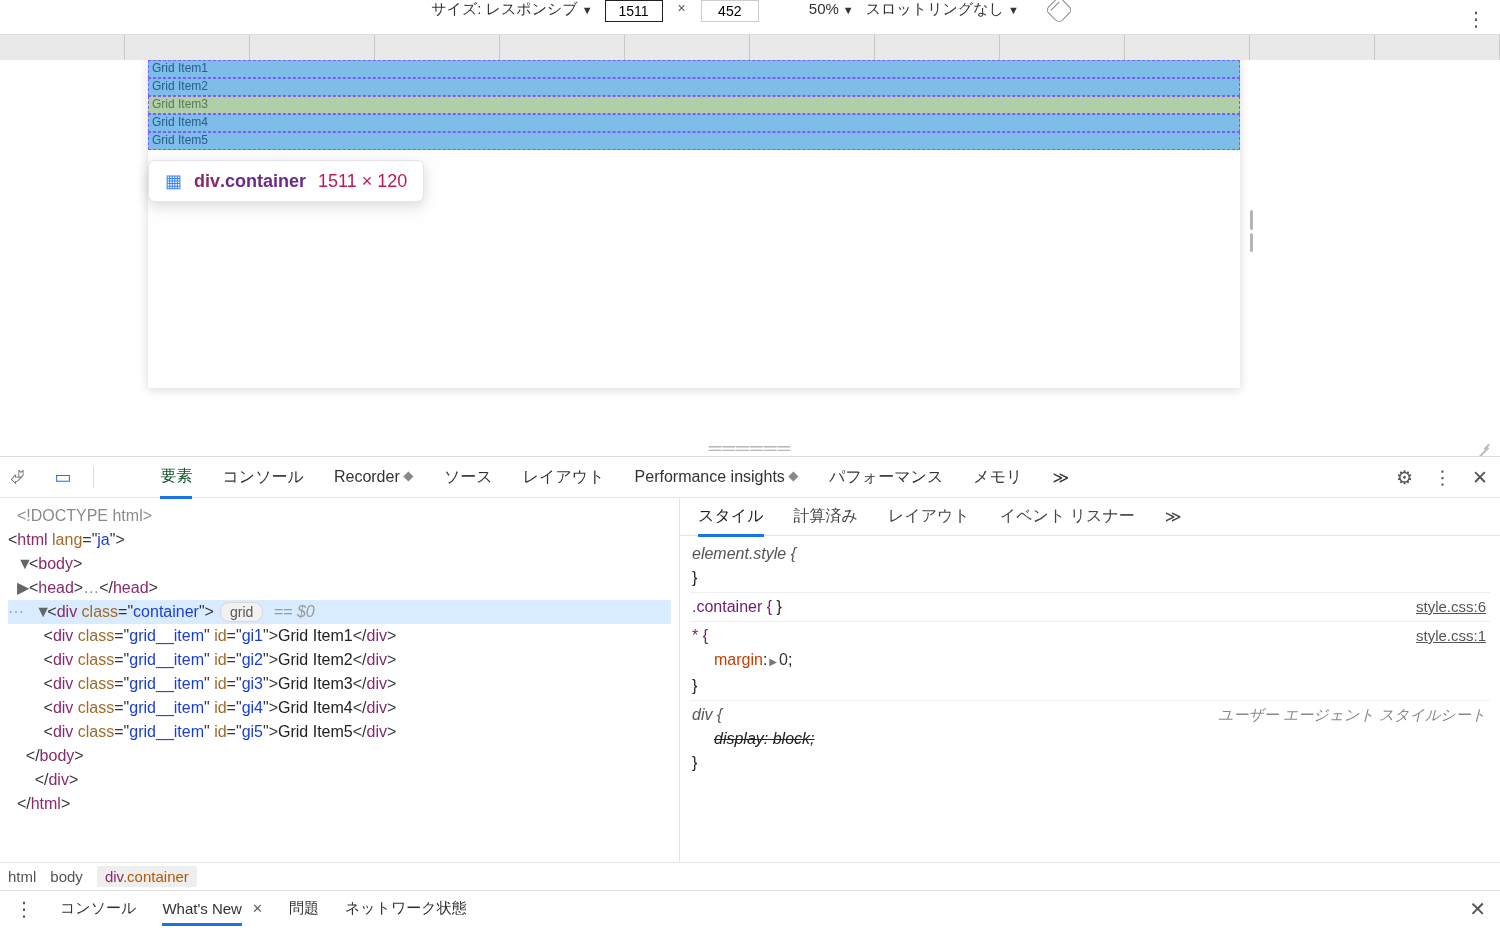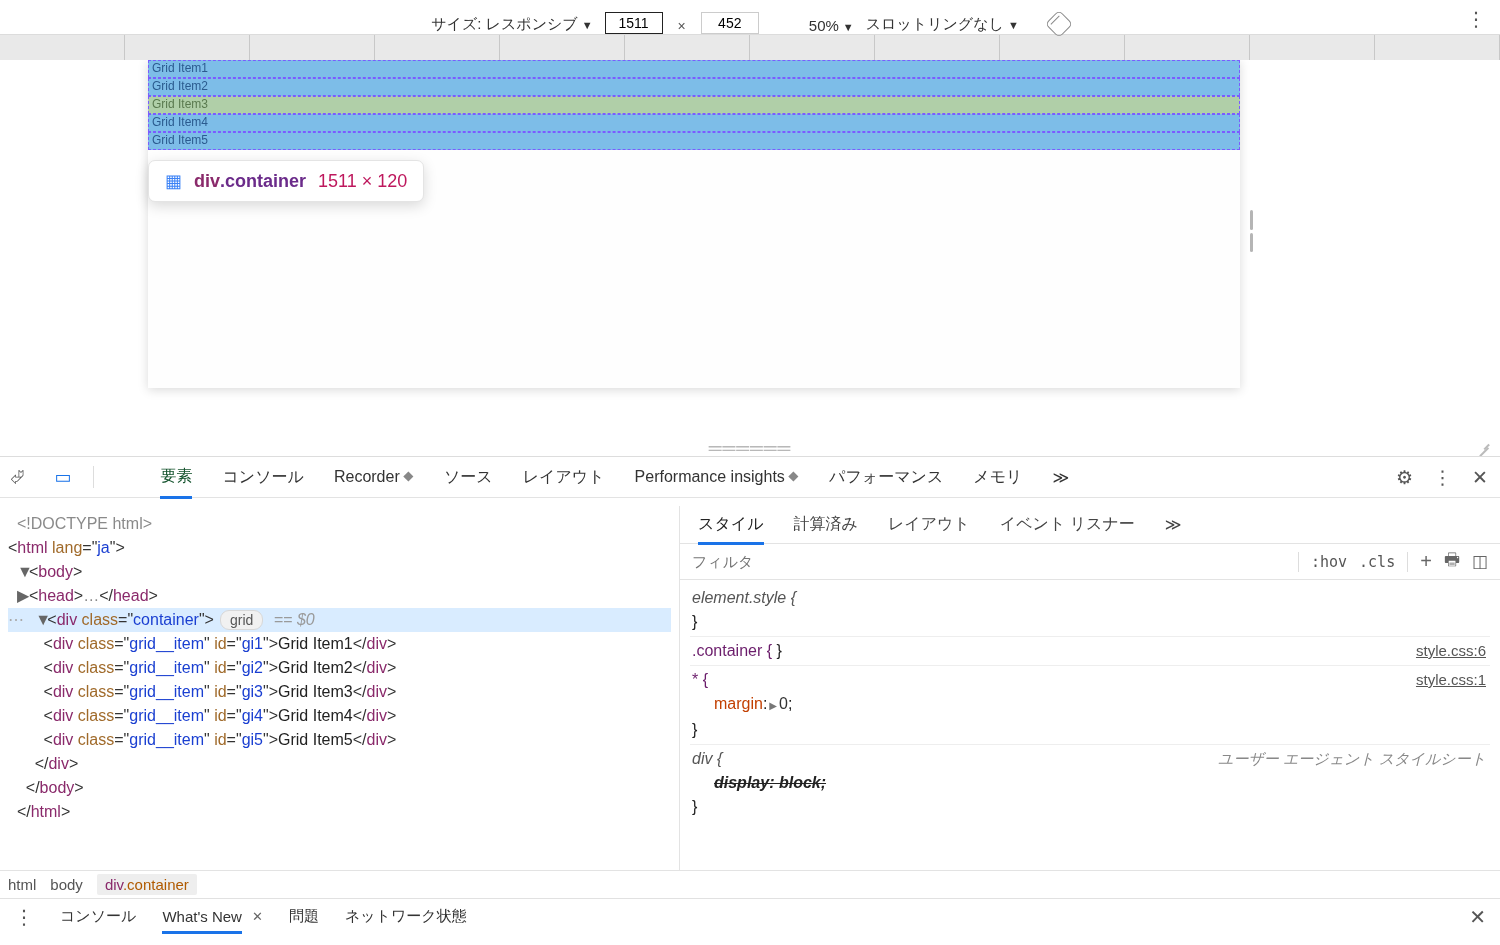--- a/index.html
+++ b/index.html
@@ -1,18 +1,18 @@
 <!DOCTYPE html>
 <html><head>
 <meta charset="utf-8">
 <style>
 * { margin:0; padding:0; box-sizing:border-box; font-family: Arial, "Helvetica Neue", sans-serif; }
 html,body { width:1500px; height:945px; background:#fff; overflow:hidden; }
 
-.toolbar { height:34px; display:flex; align-items:flex-end; justify-content:center; gap:12px; font-size:15px; color:#333; position:relative; }
+.toolbar { height:34px; display:flex; align-items:flex-start; justify-content:center; gap:12px; font-size:15px; color:#333; position:relative; }
 .toolbar .kebab { position:absolute; right:14px; top:7px; font-size:20px; color:#555; }
 .dim-input { width:58px; height:22px; border:1px solid #222; text-align:center; font-size:14px; }
 .dim-x { margin:0 3px; font-size:14px; color:#555; }
 .tri { font-size:11px; margin-left:4px; }
 .rotate-icon { width:20px; height:20px; border:1.5px solid #888; border-radius:5px; transform:rotate(45deg); display:inline-block; margin-left:18px; position:relative; }
 .rotate-icon::after{content:"";position:absolute;inset:3px;border-left:1.5px solid #888;}
 
 .ruler { height:26px; background:#e9e9e9; border-top:1px solid #dcdcdc; }
 .ruler-inner{ height:100%; display:flex; }
 .ruler-inner span{ flex:1; border-right:1px solid #c8c8c8; }
@@ -38,21 +38,21 @@
 .resize-lines::after{bottom:7px;right:-2px;width:7px;}
 
 .tabs { height:42px; border-top:1px solid #ddd; border-bottom:1px solid #e3e3e3; display:flex; align-items:center; padding:0 10px; gap:30px; font-size:16px; color:#333; position:relative; }
 .tabs .tool-ico { font-size:18px; color:#555; }
 .tabs .device-ico { color:#1a73e8; }
 .tabs .vdiv{width:1px;height:22px;background:#ddd;margin:0 -8px;}
 .tabs .tab.act { color:#14532d; border-bottom:3px solid #1a73e8; padding-bottom:9px; margin-bottom:-11px;margin-left:44px; }
 .tabs .right { position:absolute; right:12px; display:flex; gap:20px; font-size:19px; color:#555; align-items:center;}
 .rec-beaker{font-size:14px;color:#888;margin-left:3px;}
 
-.panels { display:flex; height:364px;margin-top:8px; }
+.panels { display:flex; height:364px; }
 .dom { width:680px; border-right:1px solid #e3e3e3; font-family:Menlo,Consolas,monospace; font-size:16px; padding:6px 8px; line-height:24px; color:#222; overflow:hidden;}
 .dom .ln { white-space:pre; }
 .dom .pre-arrow{color:#666;display:inline-block;width:12px;}
 .t-punc{color:#333;} .t-tag{color:#8a2a6b;} .t-attr{color:#a06a2a;} .t-val{color:#1a3fd1;} .t-doct{color:#8a8a8a;} .t-txt{color:#222;}
 .dom .hl { background:#d9ecff; display:block; padding:0;}
 .badge { display:inline-block; background:#f1f1f1; border:1px solid #d8d8d8; border-radius:9px; padding:0 9px; font-size:14px; color:#555; margin:0 6px; line-height:18px;}
 .eqsel { color:#9a9a9a; font-style:italic;}
 .dots{color:#aaa;letter-spacing:-2px;}
 
 .styles { flex:1; display:flex; flex-direction:column; font-family:Menlo,Consolas,monospace; font-size:16px; }
@@ -64,21 +64,21 @@
 .styles-filter .vd{width:1px;height:20px;background:#ddd;}
 .rules { padding:4px 10px; color:#222; line-height:24px; overflow:hidden;}
 .rule { border-bottom:1px solid #eee; padding:2px 0 2px 2px; position:relative;}
 .rule .src { position:absolute; right:4px; top:2px; color:#555; text-decoration:underline; font-size:15px;}
 .rule .srcua { position:absolute; right:4px; top:2px; color:#888; font-style:italic; font-size:15px;}
 .sel-txt{color:#6b1d6b;} .prop{color:#c23f00;} .valc{color:#333;} 
 .rule .indent{padding-left:22px;display:block;}
 .tri-s{font-size:10px;color:#777;margin:0 2px;}
 .grid-ico{display:inline-block;width:16px;height:16px;border:1px solid #aaa;border-radius:3px;margin-left:6px;vertical-align:-3px;position:relative;}
 .grid-ico::before{content:"";position:absolute;inset:2px;border:1px dashed #aaa;}
-.strike{text-decoration:line-through;font-style:italic;font-weight:bold;}
+.strike{text-decoration:line-through;font-style:italic;}
 .estyle{font-style:italic;color:#555;}
 
 .crumbs { height:28px; border-top:1px solid #e3e3e3; display:flex; align-items:center; gap:14px; padding:0 8px; font-size:15px; font-family:Menlo,monospace; color:#555;}
 .crumbs .sel { background:#eee; padding:2px 8px; border-radius:2px;}
 .crumbs .chip-tag{color:#8a2a6b;} .crumbs .chip-cls{color:#b05a00;}
 
 .drawer { height:36px; border-top:1px solid #e1e1e1; display:flex; align-items:center; gap:26px; padding:0 14px; font-size:15px; color:#333; position:relative;}
 .drawer .kebab { font-size:20px; color:#555; }
 .drawer .act{ border-bottom:3px solid #1a73e8; padding-bottom:6px; margin-bottom:-9px;}
 .drawer .x { font-size:13px; color:#666; margin-left:-16px;}
@@ -165,42 +165,32 @@
     <div class="ln">  <span class="t-doct">&lt;!DOCTYPE html&gt;</span></div>
     <div class="ln"><span class="t-punc">&lt;</span><span class="t-tag">html</span> <span class="t-attr">lang</span><span class="t-punc">="</span><span class="t-val">ja</span><span class="t-punc">"&gt;</span></div>
     <div class="ln">  <span class="pre-arrow">▼</span><span class="t-punc">&lt;</span><span class="t-tag">body</span><span class="t-punc">&gt;</span></div>
     <div class="ln">  <span class="pre-arrow">▶</span><span class="t-punc">&lt;</span><span class="t-tag">head</span><span class="t-punc">&gt;</span><span class="t-doct">…</span><span class="t-punc">&lt;/</span><span class="t-tag">head</span><span class="t-punc">&gt;</span></div>
     <div class="ln hl"><span class="dots">⋯</span>   <span class="pre-arrow">▼</span><span class="t-punc">&lt;</span><span class="t-tag">div</span> <span class="t-attr">class</span><span class="t-punc">="</span><span class="t-val">container</span><span class="t-punc">"&gt;</span><span class="badge">grid</span><span class="eqsel"> == $0</span></div>
     <div class="ln">        <span class="t-punc">&lt;</span><span class="t-tag">div</span> <span class="t-attr">class</span><span class="t-punc">="</span><span class="t-val">grid__item</span><span class="t-punc">"</span> <span class="t-attr">id</span><span class="t-punc">="</span><span class="t-val">gi1</span><span class="t-punc">"&gt;</span><span class="t-txt">Grid Item1</span><span class="t-punc">&lt;/</span><span class="t-tag">div</span><span class="t-punc">&gt;</span></div>
     <div class="ln">        <span class="t-punc">&lt;</span><span class="t-tag">div</span> <span class="t-attr">class</span><span class="t-punc">="</span><span class="t-val">grid__item</span><span class="t-punc">"</span> <span class="t-attr">id</span><span class="t-punc">="</span><span class="t-val">gi2</span><span class="t-punc">"&gt;</span><span class="t-txt">Grid Item2</span><span class="t-punc">&lt;/</span><span class="t-tag">div</span><span class="t-punc">&gt;</span></div>
     <div class="ln">        <span class="t-punc">&lt;</span><span class="t-tag">div</span> <span class="t-attr">class</span><span class="t-punc">="</span><span class="t-val">grid__item</span><span class="t-punc">"</span> <span class="t-attr">id</span><span class="t-punc">="</span><span class="t-val">gi3</span><span class="t-punc">"&gt;</span><span class="t-txt">Grid Item3</span><span class="t-punc">&lt;/</span><span class="t-tag">div</span><span class="t-punc">&gt;</span></div>
     <div class="ln">        <span class="t-punc">&lt;</span><span class="t-tag">div</span> <span class="t-attr">class</span><span class="t-punc">="</span><span class="t-val">grid__item</span><span class="t-punc">"</span> <span class="t-attr">id</span><span class="t-punc">="</span><span class="t-val">gi4</span><span class="t-punc">"&gt;</span><span class="t-txt">Grid Item4</span><span class="t-punc">&lt;/</span><span class="t-tag">div</span><span class="t-punc">&gt;</span></div>
     <div class="ln">        <span class="t-punc">&lt;</span><span class="t-tag">div</span> <span class="t-attr">class</span><span class="t-punc">="</span><span class="t-val">grid__item</span><span class="t-punc">"</span> <span class="t-attr">id</span><span class="t-punc">="</span><span class="t-val">gi5</span><span class="t-punc">"&gt;</span><span class="t-txt">Grid Item5</span><span class="t-punc">&lt;/</span><span class="t-tag">div</span><span class="t-punc">&gt;</span></div>
+    <div class="ln">    <span class="t-punc">&lt;/</span><span class="t-tag">body</span><span class="t-punc">&gt;</span></div>
     <div class="ln">      <span class="t-punc">&lt;/</span><span class="t-tag">div</span><span class="t-punc">&gt;</span></div>
-    <div class="ln">    <span class="t-punc">&lt;/</span><span class="t-tag">body</span><span class="t-punc">&gt;</span></div>
     <div class="ln">  <span class="t-punc">&lt;/</span><span class="t-tag">html</span><span class="t-punc">&gt;</span></div>
   </div>
 
   <div class="styles">
     <div class="styles-tabs">
       <span class="act">スタイル</span>
       <span>計算済み</span>
       <span>レイアウト</span>
       <span>イベント リスナー</span>
       <span>≫</span>
-    </div>
-    <div class="styles-filter">
-      <input placeholder="フィルタ" style="">
-      <span class="vd"></span>
-      <span class="mini">:hov</span>
-      <span class="mini">.cls</span>
-      <span class="vd"></span>
-      <span style="font-size:20px;color:#666">+</span>
-      <span style="font-size:17px;color:#666">🖶</span>
-      <span style="font-size:17px;color:#666">◫</span>
     </div>
     <div class="rules">
       <div class="rule">
         <span class="estyle">element.style {</span><br>
         <span>}</span>
       </div>
       <div class="rule">
         <span class="src">style.css:6</span>
         <span class="sel-txt">.container {</span>
         <span>}</span>

